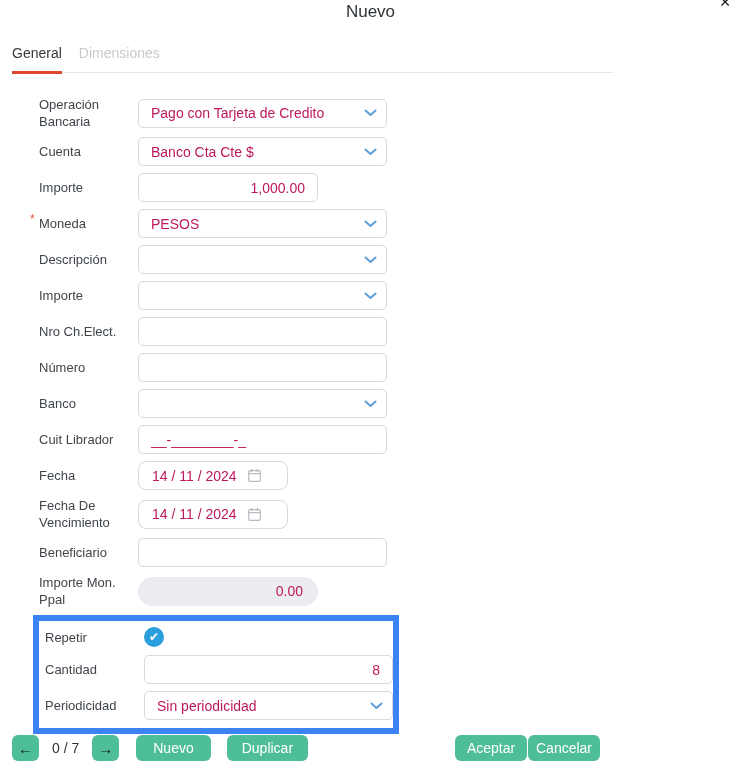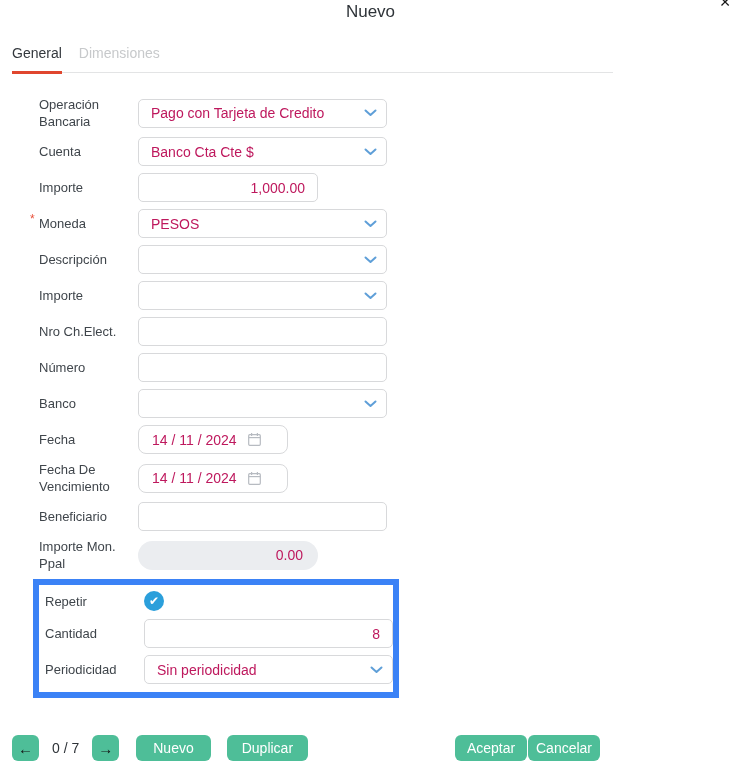--- a/index.html
+++ b/index.html
@@ -145,20 +145,24 @@
     <div class="ctl dropdown">
       <span></span>
       <span class="chev">
         <svg width="13" height="8" viewBox="0 0 13 8">
             <path d="M1.5 1.5 L6.5 6 L11.5 1.5" fill="none" stroke="#5f9fd8" stroke-width="2" stroke-linecap="round" stroke-linejoin="round"></path>
           </svg>
       </span>
     </div>
   </div>
 
+  <div class="row">
+    <div class="row-label">Cuit Librador</div>
+    <input class="ctl text-input" value="__-________-_" style="">
+  </div>
 
   <div class="row">
     <div class="row-label">Fecha</div>
     <div class="ctl date-field">
       <span>14 / 11 / 2024</span>
       <span class="cal">
         <svg width="15" height="15" viewBox="0 0 15 15" fill="none" stroke="#b7bbc1" stroke-width="1.2">
             <rect x="1.7" y="2.7" width="11.6" height="10.6" rx="1"></rect>
             <line x1="4.6" y1="1" x2="4.6" y2="4"></line>
             <line x1="10.4" y1="1" x2="10.4" y2="4"></line>

